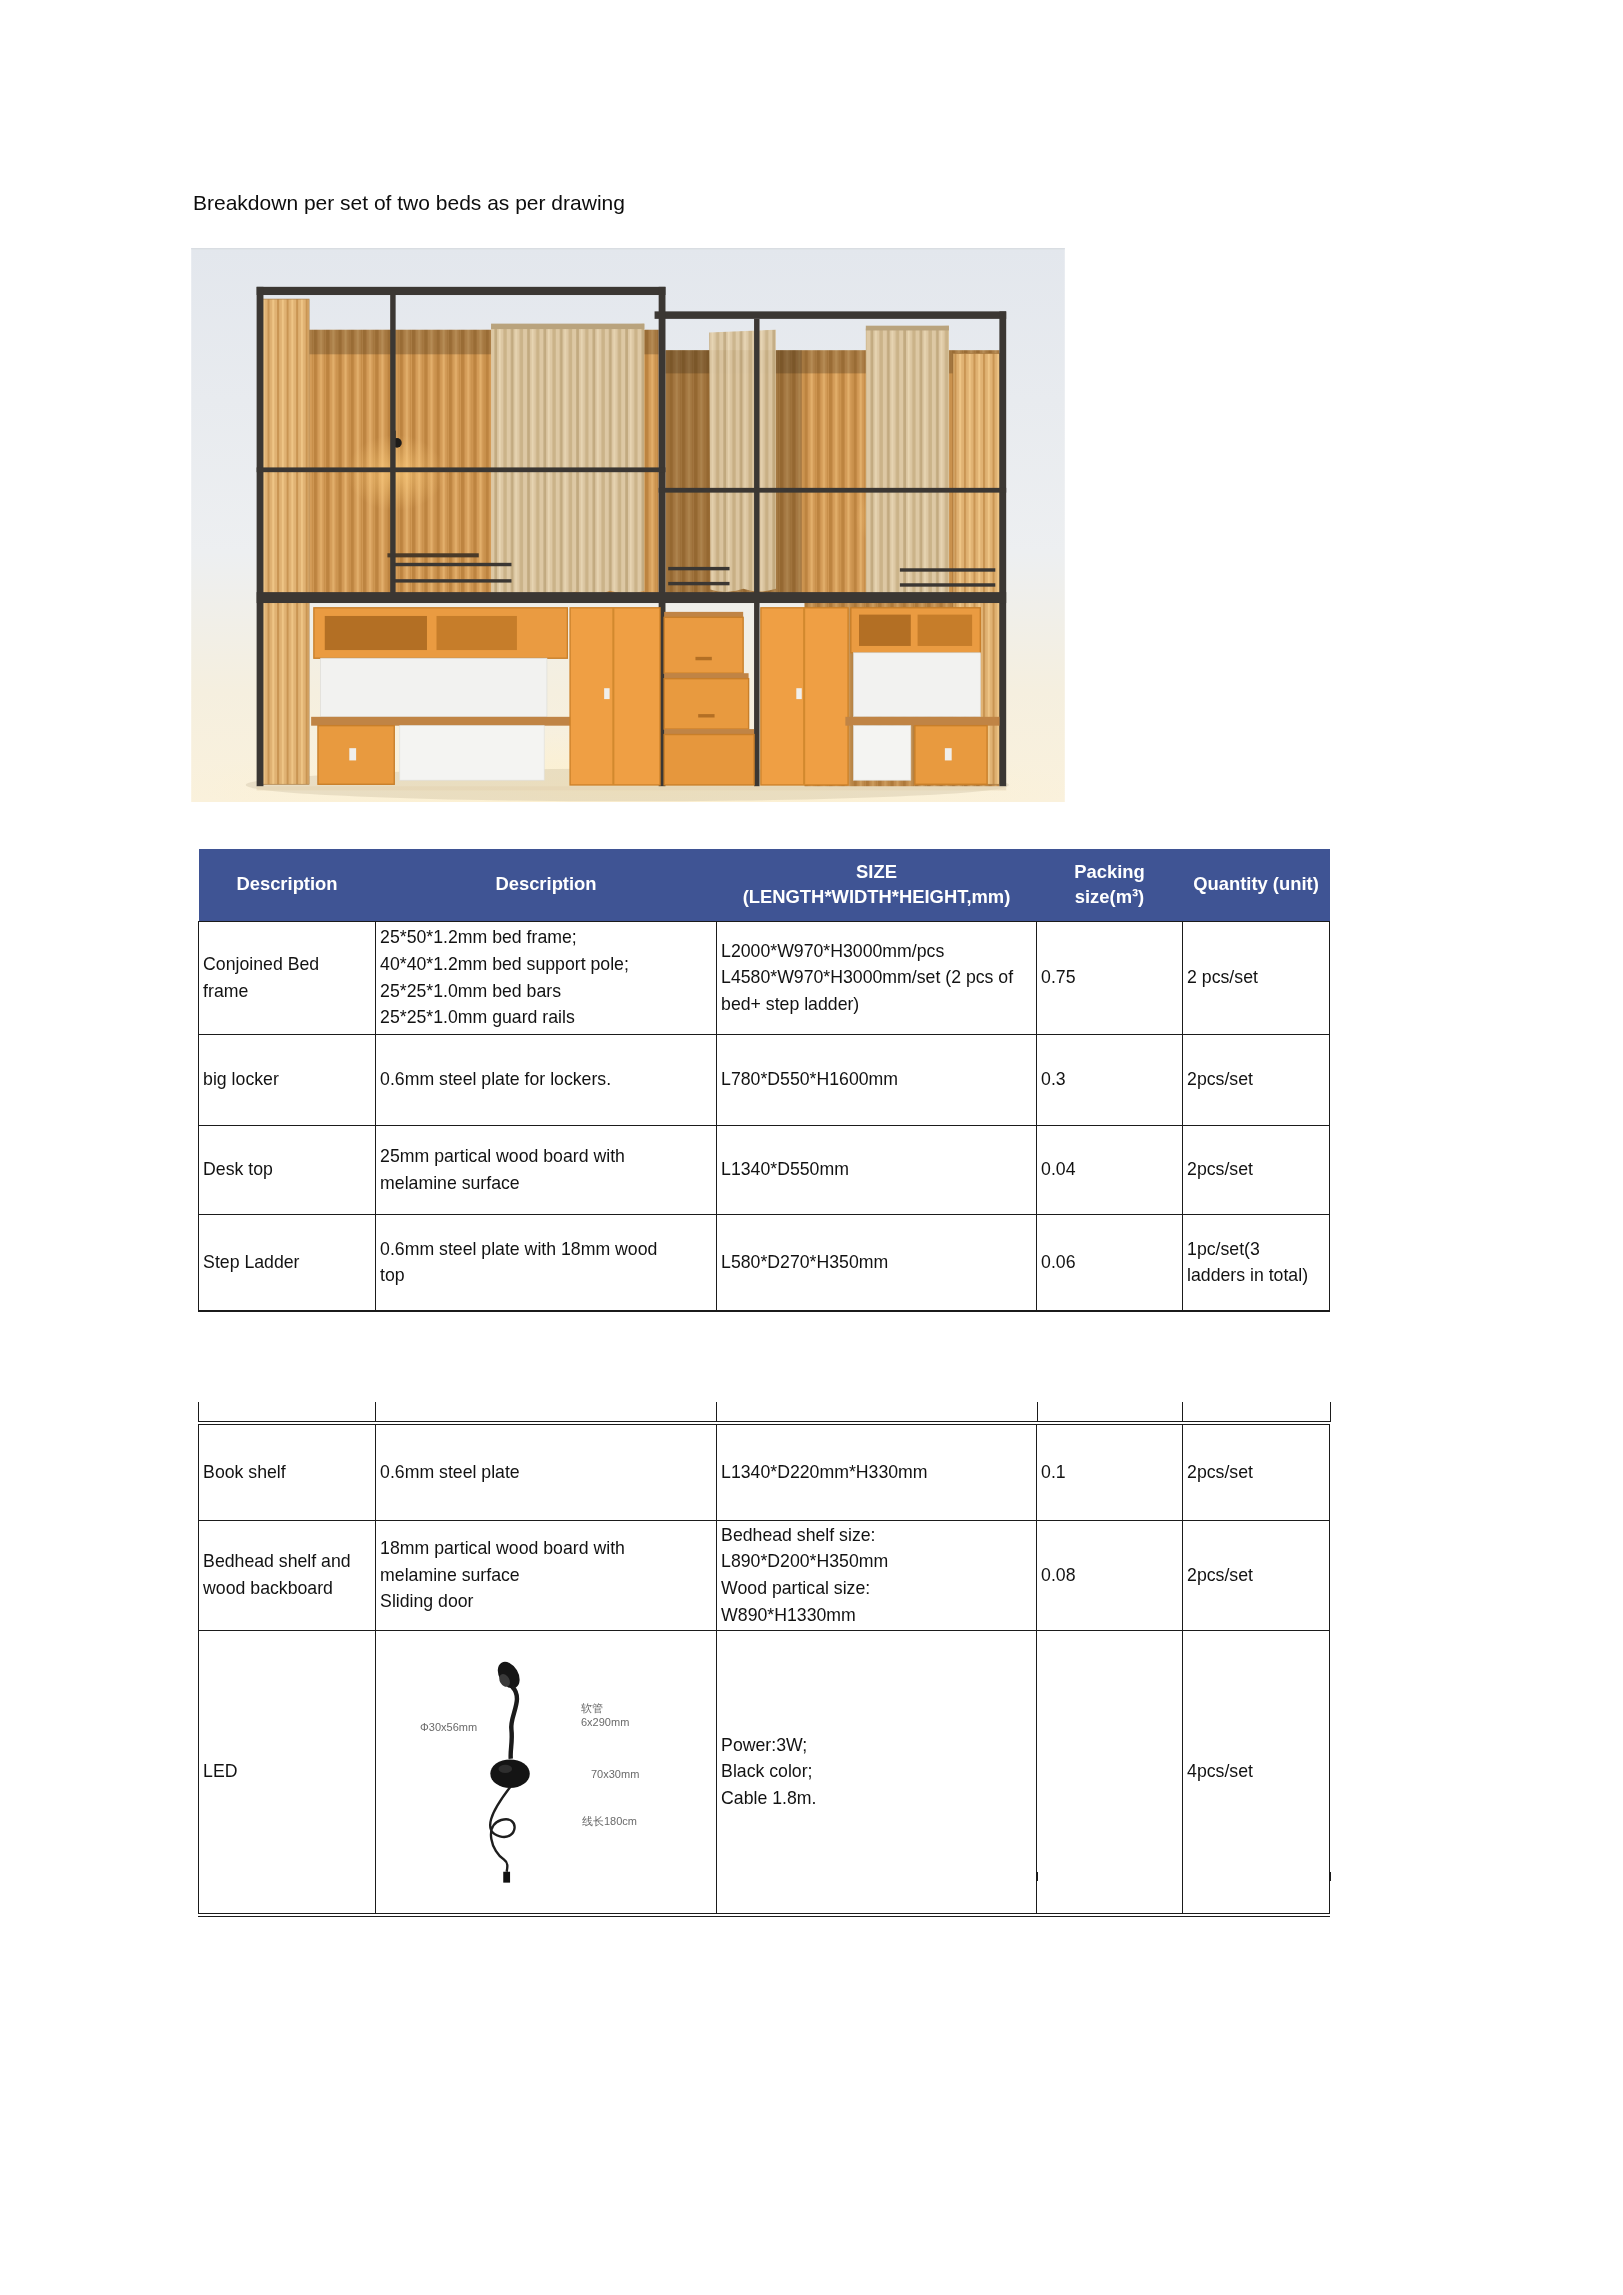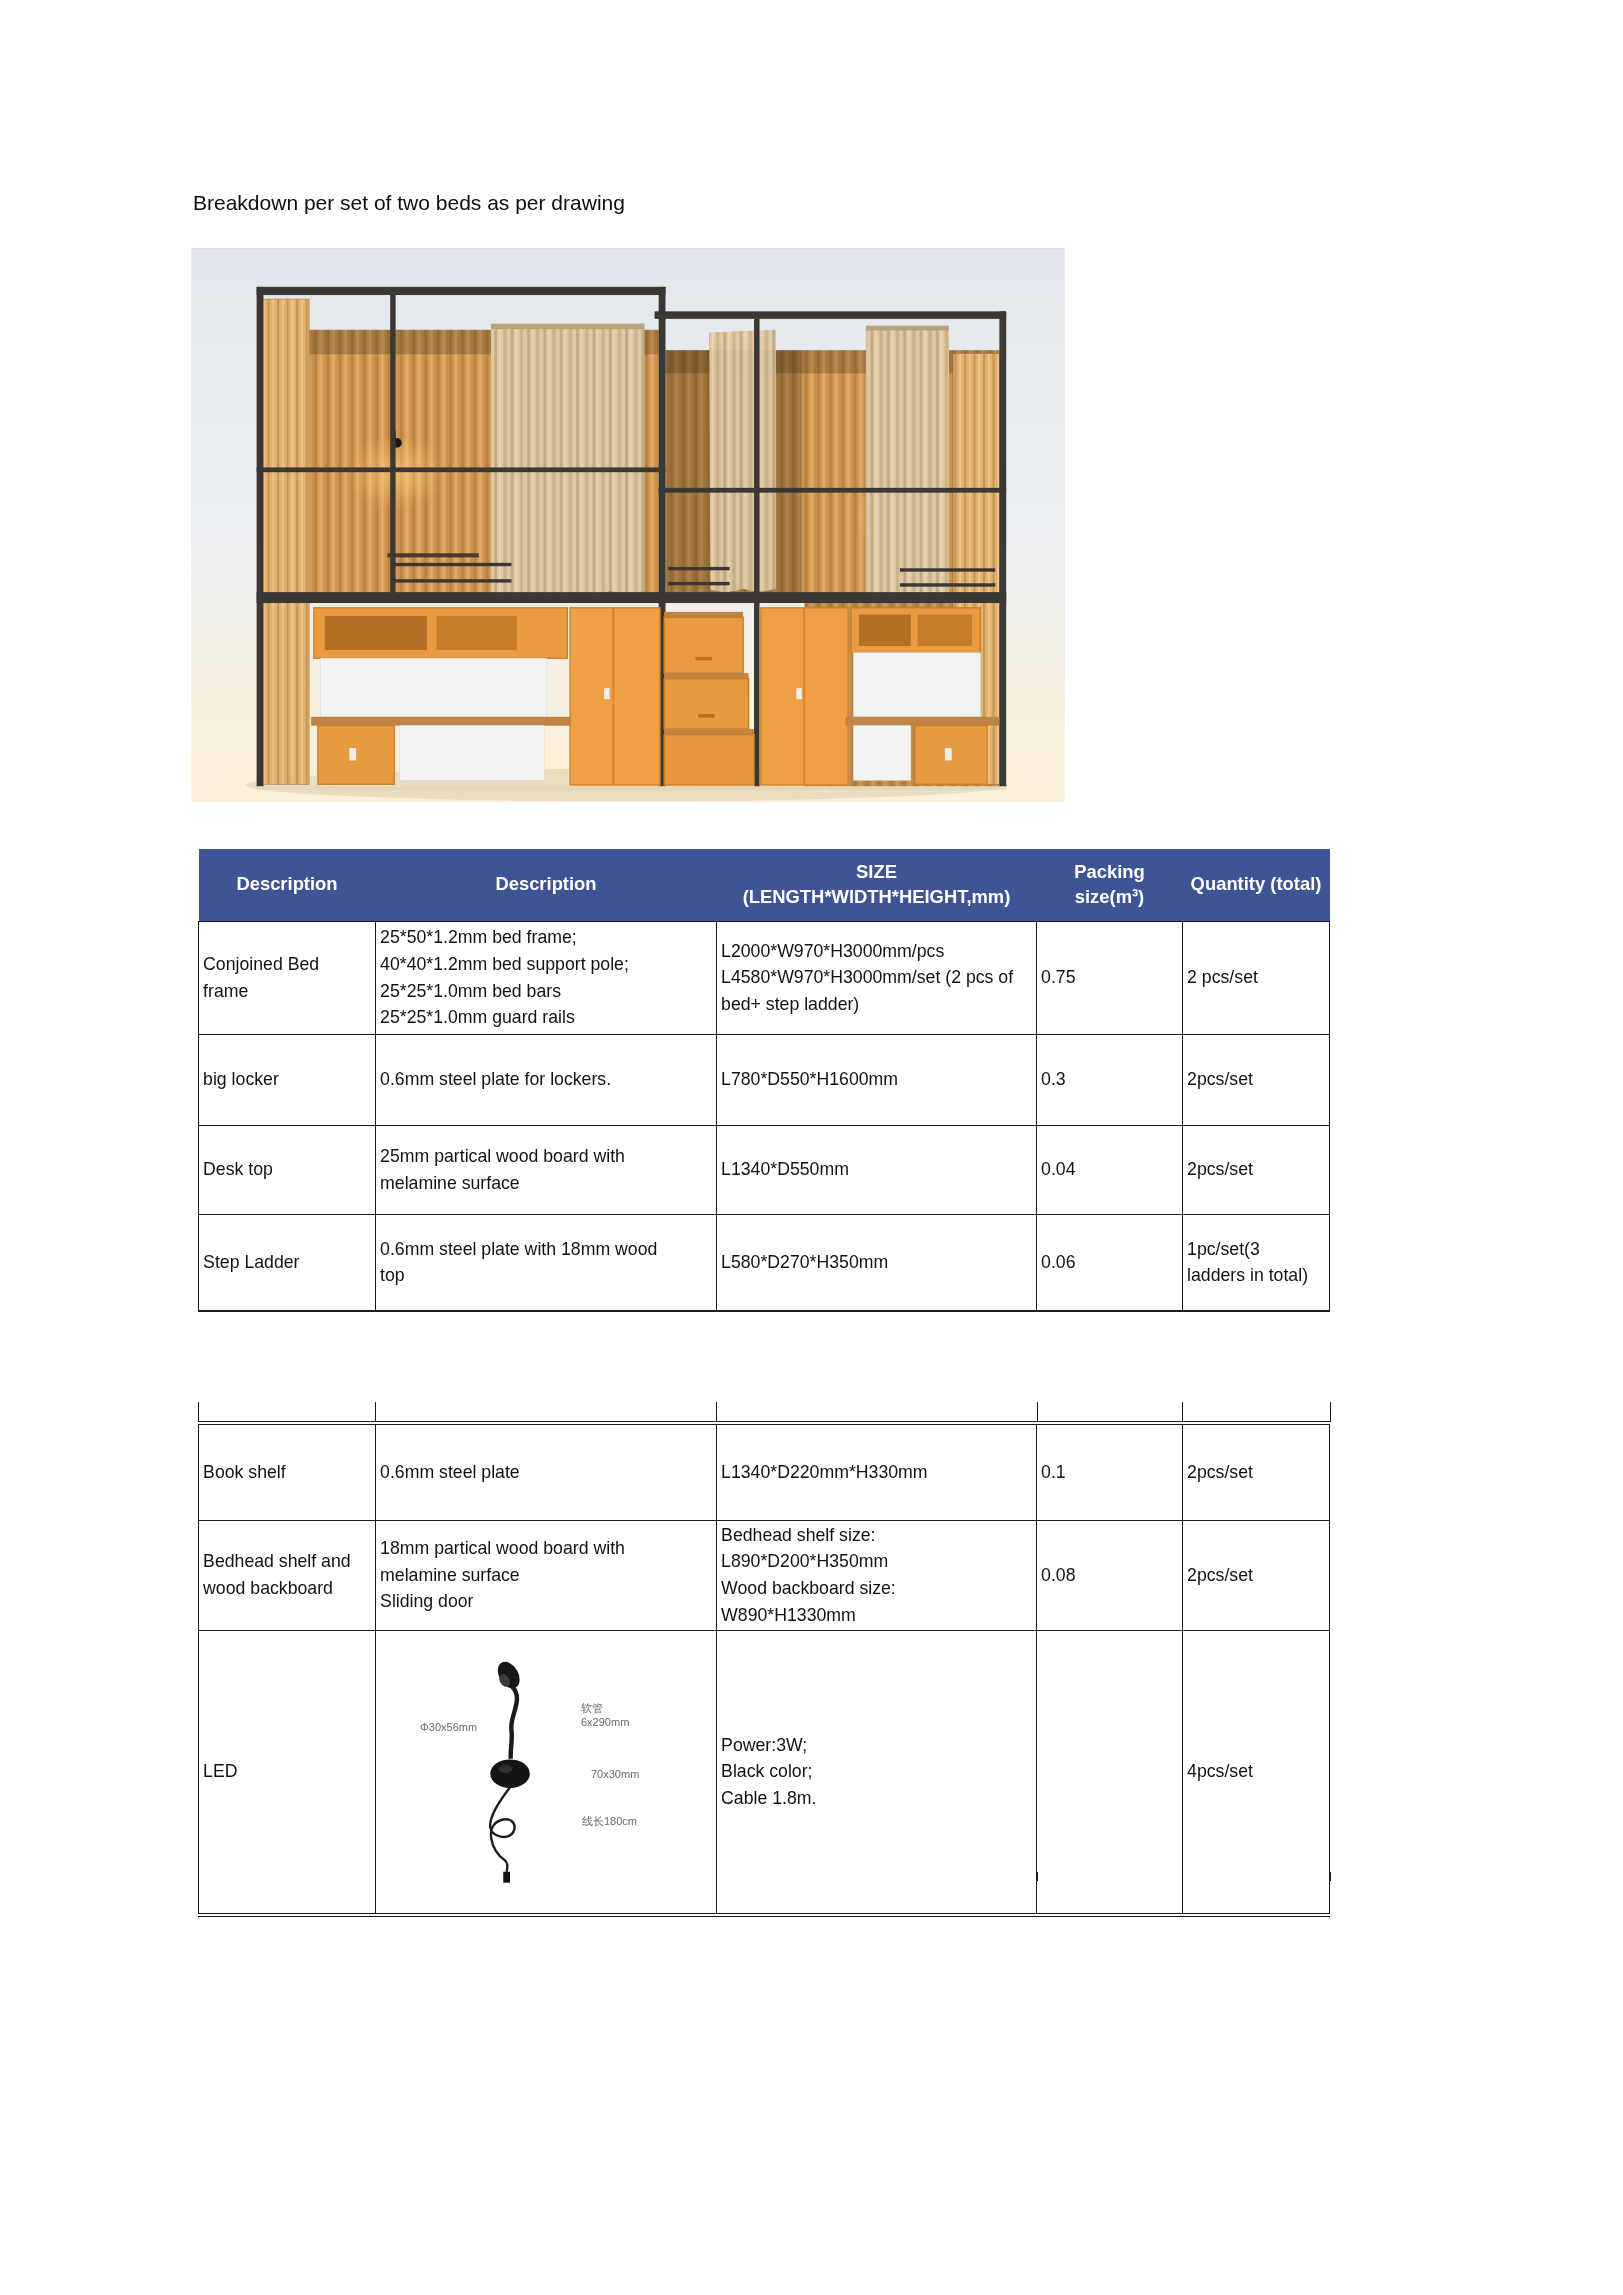--- a/index.html
+++ b/index.html
@@ -182,21 +182,21 @@
       <col style="width:147px">
     </colgroup>
   <thead>
     <tr style="height:72px">
       <th>Description</th>
       <th>Description</th>
       <th>SIZE
 (LENGTH*WIDTH*HEIGHT,mm)</th>
       <th>Packing
 size(m³)</th>
-      <th>Quantity (total)</th>
+      <th>Quantity (unit)</th>
     </tr>
   </thead>
   <tbody>
     <tr style="height:113px">
       <td class="cname">Conjoined Bed
 frame</td>
       <td class="cspec">25*50*1.2mm bed frame;
 40*40*1.2mm bed support pole;
 25*25*1.0mm bed bars
 25*25*1.0mm guard rails</td>
@@ -259,21 +259,21 @@
       <td class="cqty">2pcs/set</td>
     </tr>
     <tr style="height:110px">
       <td class="cname">Bedhead shelf and
 wood backboard</td>
       <td class="cspec">18mm partical wood board with
 melamine surface
 Sliding door</td>
       <td class="csize">Bedhead shelf size:
 L890*D200*H350mm
-Wood backboard size:
+Wood partical size:
 W890*H1330mm</td>
       <td class="cpack">0.08</td>
       <td class="cqty">2pcs/set</td>
     </tr>
     <tr style="height:234px">
       <td class="cname">LED</td>
       <td class="cspec" style="padding:0">
         <div class="lamp-wrap">
           <svg class="lamp-svg" width="143" height="226" viewBox="0 0 210 332" xmlns="http://www.w3.org/2000/svg">
             <ellipse cx="95" cy="25" rx="14" ry="21" fill="#161616" transform="rotate(-30 95 25)"></ellipse>

